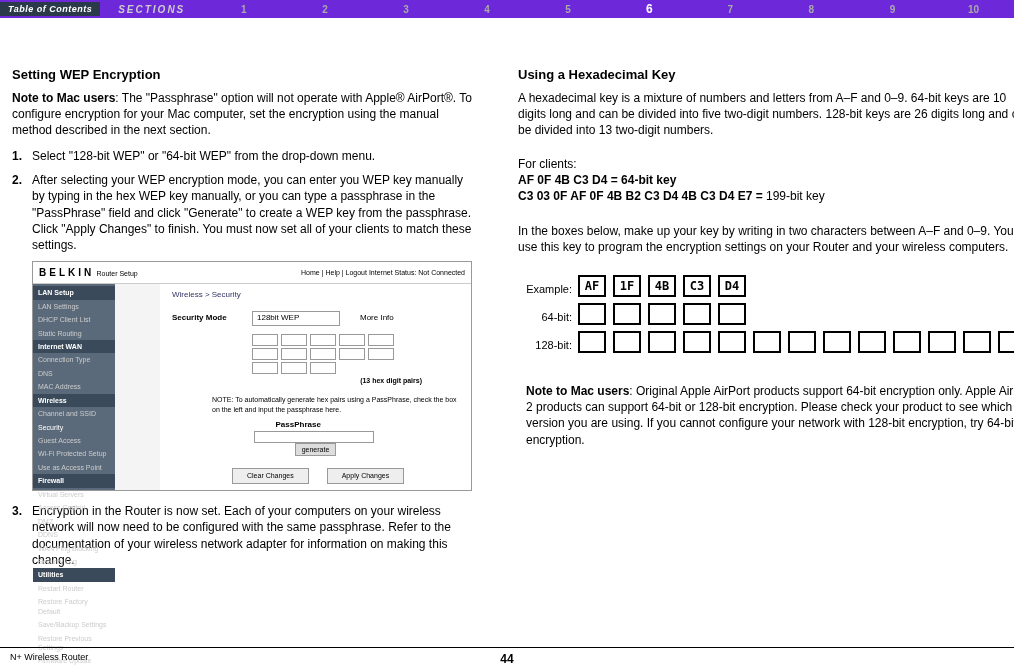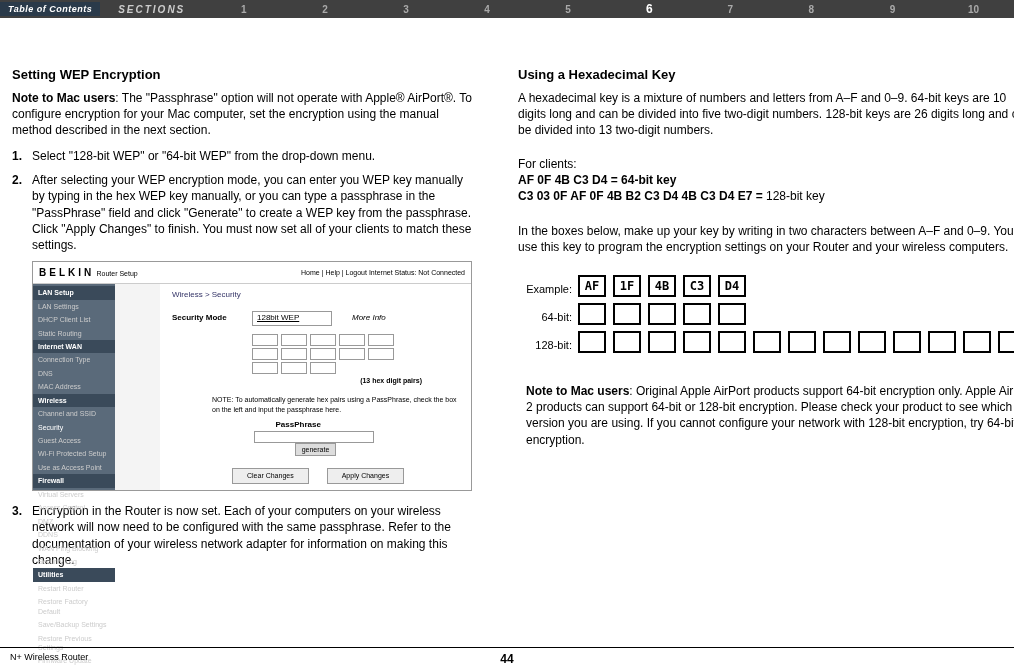--- a/index.html
+++ b/index.html
@@ -1,18 +1,18 @@
 <!DOCTYPE html>
 <html><head>
   <meta charset="utf-8">
   <style>
     * { margin: 0; padding: 0; box-sizing: border-box; }
     body { font-family: Arial, Helvetica, sans-serif; width: 1014px; height: 672px; background: #fff; color: #000; position: relative; }
 
-    .topbar { background: #404040; height: 18px; display: flex; align-items: center; font-size: 10px; font-weight: bold; color: #fff; }
+    .topbar { background: #6d28d9; height: 18px; display: flex; align-items: center; font-size: 10px; font-weight: bold; color: #fff; }
     .toc { background: #2a3a4a; padding: 2px 8px; font-style: italic; font-size: 9px; letter-spacing: 0.5px; }
     .sections-lbl { padding: 0 18px; font-style: italic; letter-spacing: 2px; font-size: 10px; color: #ccc; }
     .sec-num { flex: 1; text-align: center; color: #aaa; font-size: 10px; }
     .sec-num.active { color: #fff; font-size: 12px; }
 
     .page { display: flex; gap: 46px; padding: 48px 18px 10px 12px; }
     .col { flex: 1; font-size: 12px; line-height: 1.35; }
     h2 { font-size: 13px; font-weight: bold; margin-bottom: 6px; }
     .note { margin-bottom: 10px; }
     .note b { font-weight: bold; }
@@ -24,22 +24,22 @@
     .screenshot { border: 1px solid #999; margin: 6px 0 12px 20px; width: 440px; height: 230px; background: #f4f4f4; display: flex; font-size: 8px; position: relative; }
     .ss-head { position: absolute; top: 0; left: 0; right: 0; height: 22px; background: #fff; border-bottom: 1px solid #ccc; display: flex; align-items: center; padding: 0 6px; justify-content: space-between; }
     .ss-logo { font-weight: bold; letter-spacing: 3px; font-size: 10px; }
     .ss-sidebar { background: #5a6a7a; color: #fff; width: 82px; padding-top: 24px; font-size: 7px; }
     .ss-side-item { padding: 2px 5px; color: #ccc; }
     .ss-side-head { background: #3a4a5a; font-weight: bold; padding: 2px 5px; font-size: 7px; }
     .ss-main { flex: 1; background: #fff; padding: 28px 12px 8px 12px; margin-left: 45px; }
     .ss-crumb { color: #336; font-size: 8px; margin-bottom: 10px; }
     .ss-row { display: flex; align-items: center; margin-bottom: 8px; font-size: 8px; }
     .ss-label { width: 80px; font-weight: bold; }
-    .ss-select { border: 1px solid #999; padding: 1px 4px; width: 80px; font-size: 8px; display: inline-block; background: #fff; text-decoration: underline; }
-    .ss-more { margin-left: 20px; font-style: italic; }
+    .ss-select { border: 1px solid #999; padding: 1px 4px; width: 88px; font-size: 8px; display: inline-block; background: #fff; }
+    .ss-more { margin-left: 20px; }
     .hex-grid { margin-left: 80px; }
     .hex-row { display: flex; gap: 3px; margin-bottom: 2px; }
     .hex-cell { width: 26px; height: 12px; border: 1px solid #999; background: #fff; }
     .hex-note { font-size: 7px; font-weight: bold; margin-top: 2px; text-align: right; width: 170px; }
     .ss-notetxt { font-size: 7px; margin: 10px 0 6px 40px; }
     .pp-row { display: flex; align-items: center; margin-left: 0; flex-direction: column; }
     .pp-input { border: 1px solid #999; width: 120px; height: 12px; margin-right: 4px; background: #fff; }
     .pp-btn { border: 1px solid #999; background: #ddd; font-size: 7px; padding: 1px 6px; }
     .ss-actions { margin: 12px 0 0 60px; display: flex; gap: 18px; }
     .ss-act-btn { border: 1px solid #999; background: #eee; font-size: 7px; padding: 2px 14px; }
@@ -176,21 +176,21 @@
       </li>
     </ol>
   </div>
 
   <div class="col">
     <h2>Using a Hexadecimal Key</h2>
     <p>A hexadecimal key is a mixture of numbers and letters from A–F and 0–9. 64-bit keys are 10 digits long and can be divided into five two-digit numbers. 128-bit keys are 26 digits long and can be divided into 13 two-digit numbers.</p>
     <div class="spacer"></div>
     <p>For clients:</p>
     <p class="bold">AF 0F 4B C3 D4 = 64-bit key</p>
-    <p><span class="bold">C3 03 0F AF 0F 4B B2 C3 D4 4B C3 D4 E7 =</span><span> 128-bit key</span></p>
+    <p><span class="bold">C3 03 0F AF 0F 4B B2 C3 D4 4B C3 D4 E7 =</span><span> 199-bit key</span></p>
     <div class="spacer"></div>
     <p>In the boxes below, make up your key by writing in two characters between A–F and 0–9. You will use this key to program the encryption settings on your Router and your wireless computers.</p>
 
     <div class="example-box">
       <div class="ex-row">
         <span class="ex-label">Example:</span>
         <span class="ex-cell">AF</span>
         <span class="ex-cell">1F</span>
         <span class="ex-cell">4B</span>
         <span class="ex-cell">C3</span>

